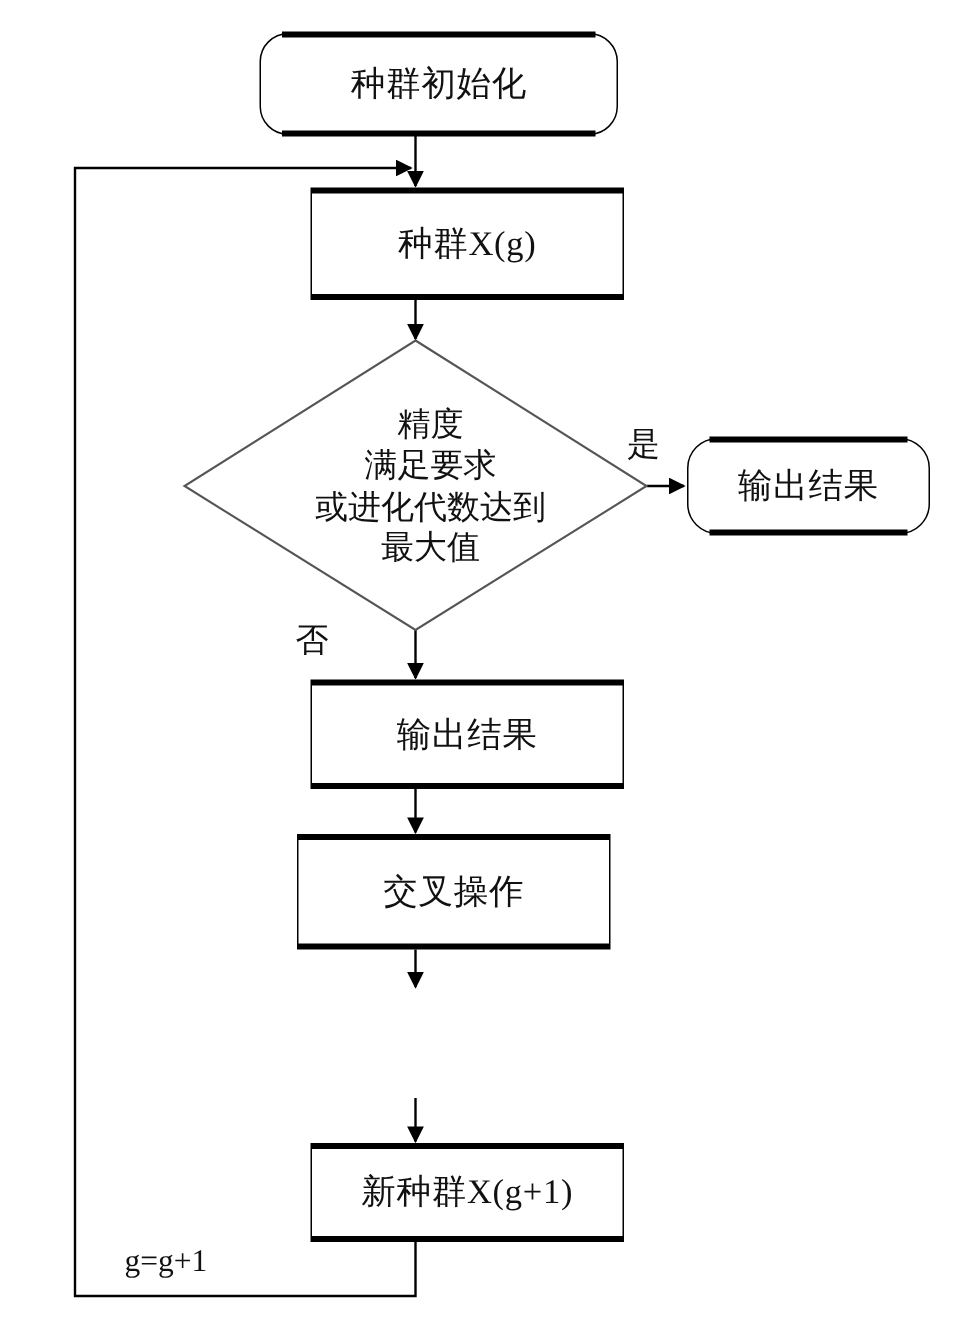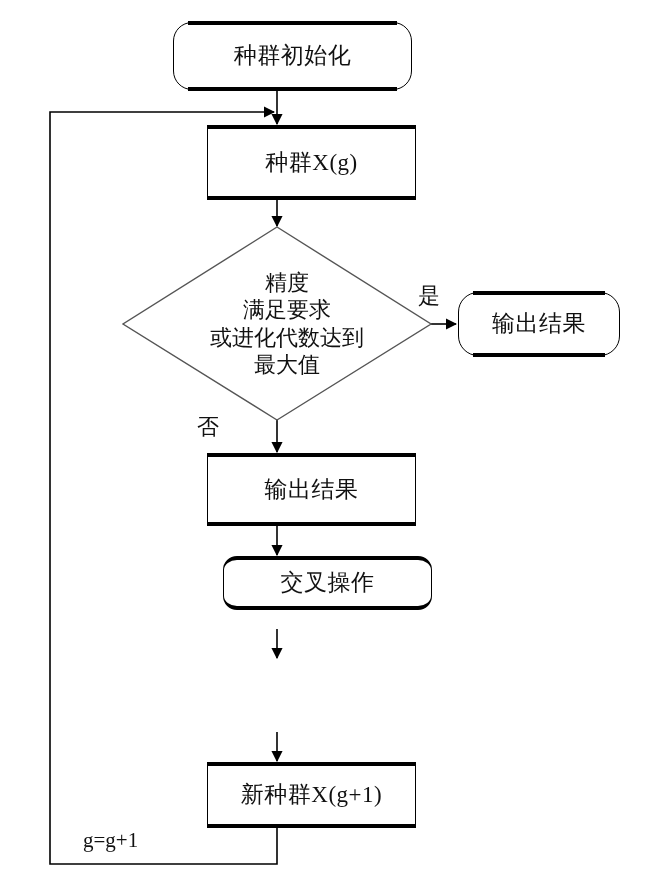--- a/index.html
+++ b/index.html
@@ -150,21 +150,21 @@
   </div>
 
   <div class="node term" style="left:458px; top:292px; width:162px; height:64px;">
     <span class="label">输出结果</span>
   </div>
 
   <div class="node proc" style="left:173px; top:453px; width:209px; height:73px;">
     <span class="label">输出结果</span>
   </div>
 
-  <div class="node proc" style="left:189px; top:556px; width:209px; height:54px;border-radius:14px;">
+  <div class="node proc" style="left:164px; top:556px; width:209px; height:77px;">
     <span class="label">交叉操作</span>
   </div>
 
 
   <div class="node proc" style="left:173px; top:762px; width:209px; height:66px;">
     <span class="label">新种群X(g+1)</span>
   </div>
 
   <div class="edge-label" style="left:418px; top:281px;">是</div>
 

